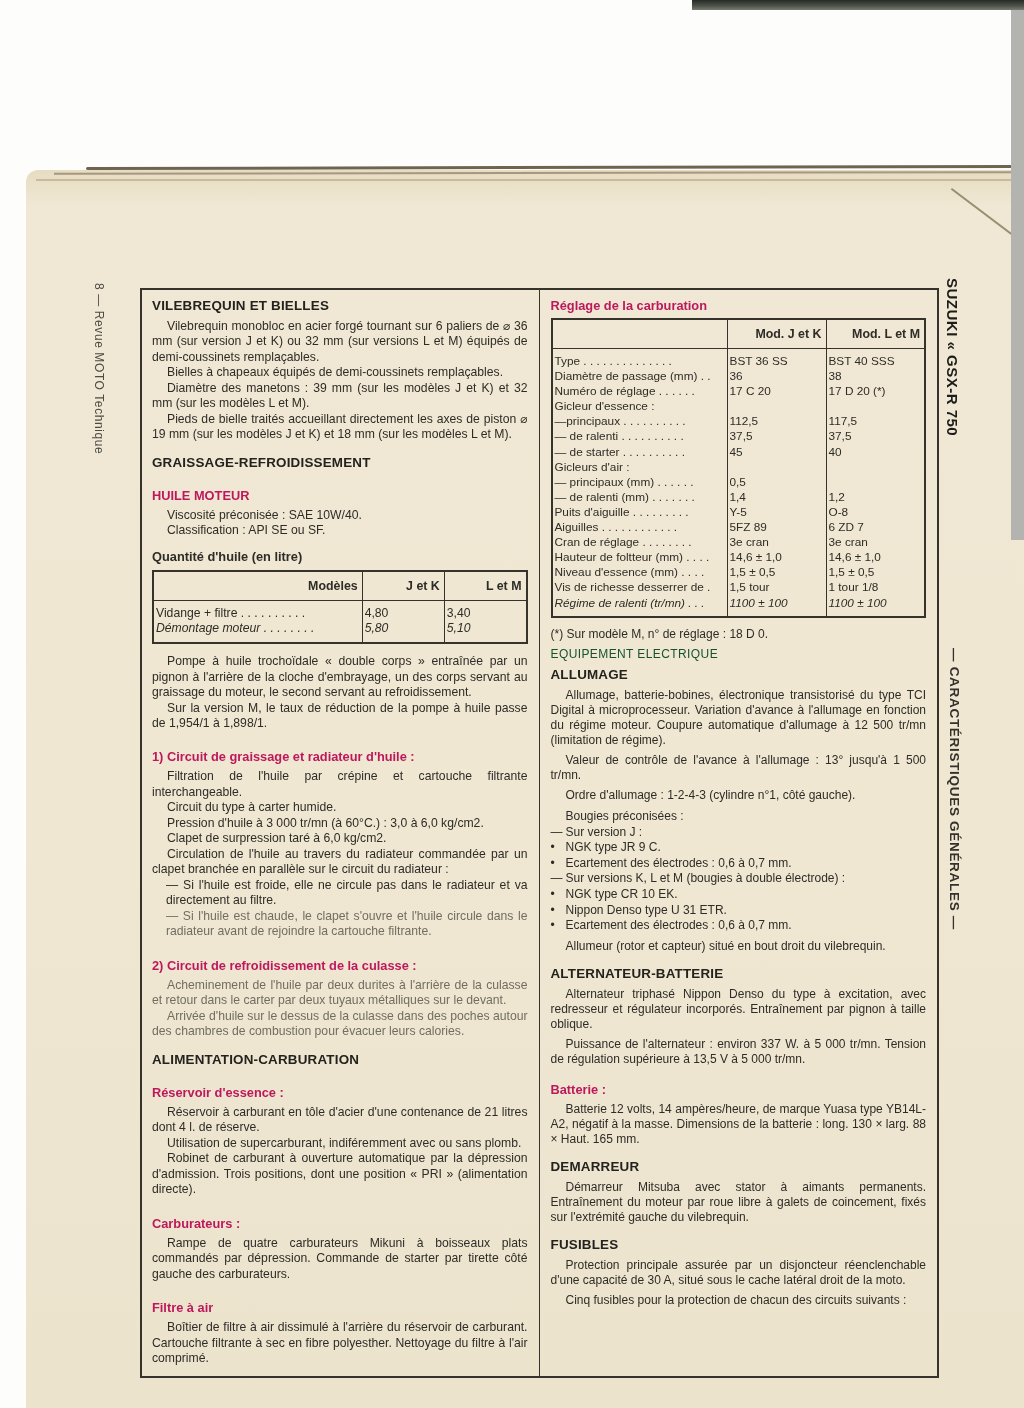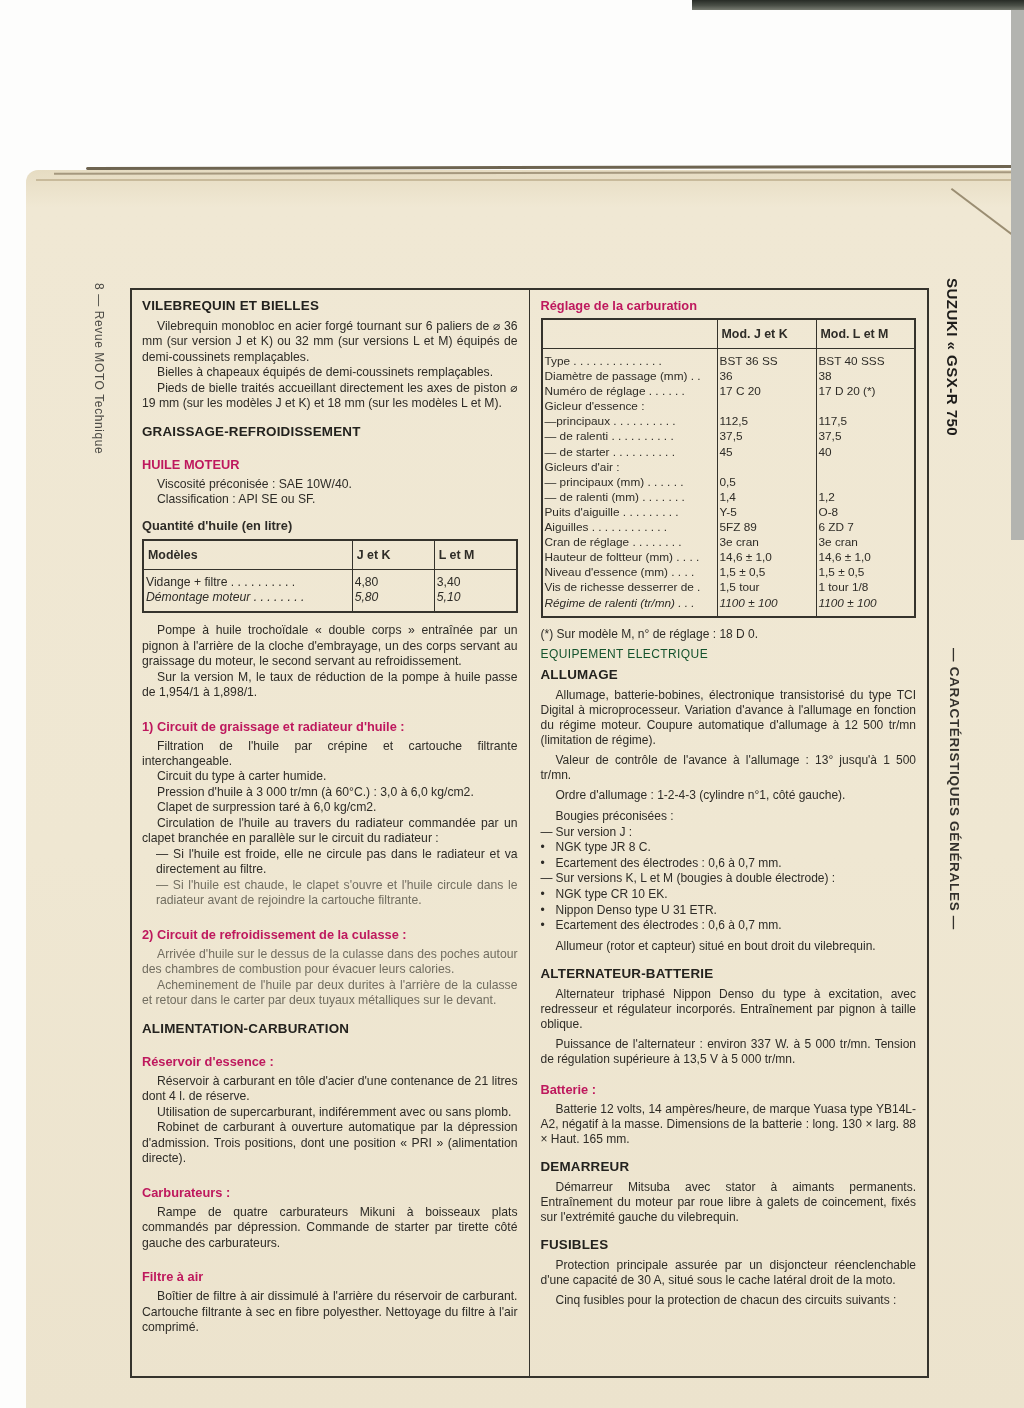--- a/index.html
+++ b/index.html
@@ -20,41 +20,41 @@
   .edge1{position:absolute;left:86px;top:166px;width:938px;height:3px;background:#6e6450;transform:rotate(-0.12deg);z-index:4;border-radius:2px;}
   .edge2{position:absolute;left:54px;top:172px;width:966px;height:2px;background:#a5987e;transform:rotate(-0.1deg);z-index:4;}
   .edge3{position:absolute;left:36px;top:179px;width:984px;height:2px;background:#c8ba9b;z-index:4;}
   .fold{position:absolute;left:952px;top:188px;width:112px;height:2px;background:#9a8d72;transform:rotate(37deg);transform-origin:left top;z-index:4;}
   
   .vtxt{position:absolute;writing-mode:vertical-rl;text-orientation:mixed;z-index:7;white-space:nowrap;}
   .spine{left:92px;top:283px;font-size:12px;color:#4b4a45;letter-spacing:.6px;}
   .brandside{left:944px;top:278px;font-size:15px;font-weight:bold;color:#1d1c1a;letter-spacing:.5px;}
   .chapterside{left:947px;top:648px;font-size:13.5px;font-weight:bold;color:#33312c;letter-spacing:.7px;}
   
-  .frame{position:absolute;left:130px;top:288px;width:795px;height:1086px;
+  .frame{position:absolute;left:140px;top:288px;width:795px;height:1086px;
     border:2.5px solid #35332c;display:flex;z-index:7;overflow:hidden;background:transparent;}
   .col{box-sizing:border-box;overflow:hidden;}
   .col.left{width:50%;border-right:1.5px solid #35332c;padding:6px 11px 6px 10px;}
   .col.right{width:50%;padding:6px 11px 6px 11px;}
   
   .col{color:#2e2c27;}
   h3.sec{font-size:13.4px;font-weight:bold;color:#23221e;margin:12px 0 6px;letter-spacing:.2px;}
   h3.sec.first{margin-top:2px;}
   h4.sub{font-size:12.8px;font-weight:bold;color:#be185d;margin:18px 0 5px;}
   .col.left p{font-size:12.2px;line-height:1.27;margin:0;text-align:justify;text-indent:15px;}
   .col.right p{font-size:12px;line-height:1.26;margin:5px 0;text-align:justify;text-indent:15px;}
   p.dash{text-indent:-14px !important;padding-left:14px;}
   p.nind{text-indent:0 !important;}
   .faded{color:#716d60;}
   .tbltitle{font-size:12.8px;font-weight:bold;margin:10px 0 6px;}
   
   table{width:100%;border:2px solid #35332c;border-collapse:collapse;table-layout:fixed;}
   table.oil{margin:2px 0 10px;font-size:12.2px;}
   table.carb{margin:4px 0 2px;font-size:11.8px;}
-  th{border-bottom:1.5px solid #35332c;font-weight:bold;text-align:left;padding:7px 4px;font-size:12.4px;}
+  th{border-bottom:1.5px solid #35332c;font-weight:bold;text-align:right;padding:7px 4px;font-size:12.4px;}
   td{padding:0 2px;line-height:1.28;}
   td.lbl{white-space:nowrap;overflow:hidden;text-align:left;}
   td.val{text-align:left;border-left:1.5px solid #35332c;}
   th.vcol{border-left:1.5px solid #35332c;}
   table.oil col.c0{width:56%;} table.oil col.cv{width:22%;}
   table.carb col.c0{width:47%;} table.carb col.cv{width:26.5%;}
   tbody tr:first-child td{padding-top:5px;}
   tbody tr:last-child td{padding-bottom:5px;font-style:italic;}
   
   .bigtitle{text-align:center;font-size:15.5px;font-weight:normal;color:#14532d;margin:22px 0 18px;letter-spacing:.4px;text-indent:0;}
@@ -78,20 +78,21 @@
 <div class="vtxt spine">8  —  Revue MOTO Technique</div>
 <div class="vtxt brandside">SUZUKI « GSX-R 750</div>
 <div class="vtxt chapterside">—  CARACTÉRISTIQUES GÉNÉRALES  —</div>
 
 <div class="frame">
 
   <div class="col left">
     <h3 class="sec first">VILEBREQUIN ET BIELLES</h3>
     <p>Vilebrequin monobloc en acier forgé tournant sur 6 paliers de ⌀ 36 mm (sur version J et K) ou 32 mm (sur versions L et M) équipés de demi-coussinets remplaçables.</p>
     <p>Bielles à chapeaux équipés de demi-coussinets remplaçables.</p>
+    <p>Diamètre des manetons : 39 mm (sur les modèles J et K) et 32 mm (sur les modèles L et M).</p>
     <p>Pieds de bielle traités accueillant directement les axes de piston ⌀ 19 mm (sur les modèles J et K) et 18 mm (sur les modèles L et M).</p>
 
     <h3 class="sec">GRAISSAGE-REFROIDISSEMENT</h3>
     <h4 class="sub">HUILE MOTEUR</h4>
     <p>Viscosité préconisée : SAE 10W/40.</p>
     <p>Classification : API SE ou SF.</p>
 
     <div class="tbltitle">Quantité d'huile (en litre)</div>
     <table class="oil">
       <colgroup>
@@ -126,22 +127,22 @@
     <h4 class="sub">1) Circuit de graissage et radiateur d'huile :</h4>
     <p>Filtration de l'huile par crépine et cartouche filtrante interchangeable.</p>
     <p>Circuit du type à carter humide.</p>
     <p>Pression d'huile à 3 000  tr/mn (à 60°C.) : 3,0 à 6,0 kg/cm2.</p>
     <p>Clapet de surpression taré à 6,0 kg/cm2.</p>
     <p>Circulation de l'huile au travers du radiateur commandée par un clapet branchée en parallèle sur le circuit du radiateur :</p>
     <p class="dash nind">—  Si l'huile est froide, elle ne circule pas dans le radiateur et va directement au filtre.</p>
     <p class="dash nind faded">—  Si l'huile est chaude, le clapet s'ouvre et l'huile circule dans le radiateur avant de rejoindre la cartouche filtrante.</p>
 
     <h4 class="sub faded">2) Circuit de refroidissement de la culasse :</h4>
+    <p class="faded">Acheminement de l'huile par deux durites à l'arrière de la culasse et retour dans le carter par deux tuyaux métalliques sur le devant.</p>
     <p class="faded">Arrivée d'huile sur le dessus de la culasse dans des poches autour des chambres de combustion pour évacuer leurs calories.</p>
-    <p class="faded">Acheminement de l'huile par deux durites à l'arrière de la culasse et retour dans le carter par deux tuyaux métalliques sur le devant.</p>
 
     <h3 class="sec">ALIMENTATION-CARBURATION</h3>
     <h4 class="sub">Réservoir d'essence :</h4>
     <p>Réservoir à carburant en tôle d'acier d'une contenance de 21 litres dont 4 l. de réserve.</p>
     <p>Utilisation de supercarburant, indiféremment avec ou sans plomb.</p>
     <p>Robinet de carburant à ouverture automatique par la dépression d'admission. Trois positions, dont une position « PRI » (alimentation directe).</p>
 
     <h4 class="sub">Carburateurs :</h4>
     <p>Rampe de quatre carburateurs Mikuni à boisseaux plats commandés par dépression. Commande de starter par tirette côté gauche des carburateurs.</p>
 
@@ -261,21 +262,21 @@
     <p>Valeur de contrôle de l'avance à l'allumage : 13° jusqu'à 1 500 tr/mn.</p>
     <p>Ordre d'allumage : 1-2-4-3 (cylindre n°1, côté gauche).</p>
     <p style="margin-bottom:1px;">Bougies préconisées :</p>
 
     <div class="li">
         <span class="mk">—</span>
         <span class="bd">Sur version J :</span>
       </div>
     <div class="li">
         <span class="mk">•</span>
-        <span class="bd">NGK type JR 8 C.</span>
+        <span class="bd">NGK type JR 9 C.</span>
       </div>
     <div class="li">
         <span class="mk">•</span>
         <span class="bd">Ecartement des électrodes : 0,6 à 0,7  mm.</span>
       </div>
     <div class="li">
         <span class="mk">—</span>
         <span class="bd">Sur versions K, L et M (bougies à double électrode) :</span>
       </div>
     <div class="li">

